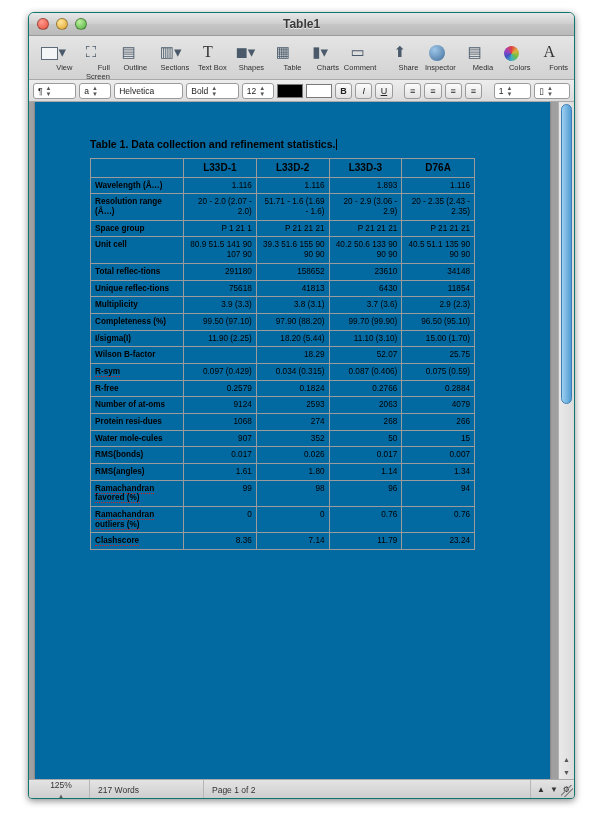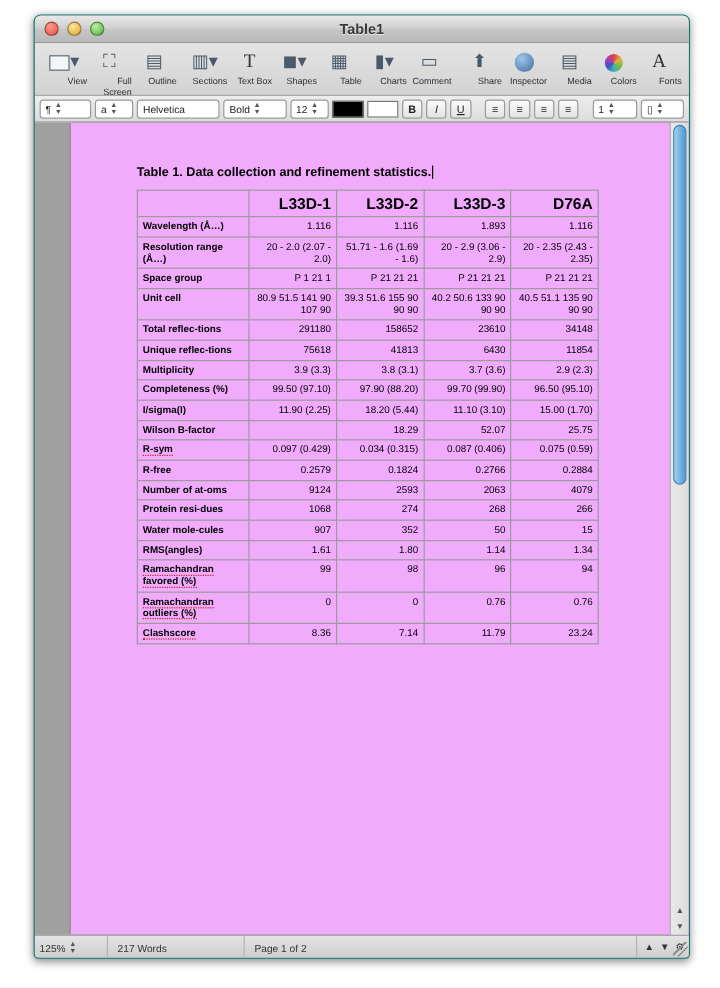--- a/index.html
+++ b/index.html
@@ -148,24 +148,23 @@
     background: #a0a0a0;
     height: calc(785px - 22px - 44px - 22px - 20px);
     overflow: hidden;
   }
   .page {
     position: absolute;
     left: 6px;
     top: 0;
     width: 515px;
     height: 100%;
-    background: #f0abfc;
+    background: #0369a1;
     box-shadow: 0 0 2px rgba(0,0,0,0.4);
     overflow: hidden;
-    margin-left: 24px;
   }
   .page-inner {
     padding: 36px 28px 0 55px;
     box-sizing: border-box;
   }
   .doc-title {
     font-family: "Liberation Sans", sans-serif;
     font-size: 10.5px;
     font-weight: bold;
     color: #000;
@@ -186,23 +185,23 @@
     color: #000;
     table-layout: fixed;
   }
   table.stats td, table.stats th {
     border: 1px solid #9b9b9b;
     padding: 3px 4px;
     vertical-align: top;
     line-height: 1.18;
   }
   table.stats th {
-    text-align: right;
+    text-align: center;
     font-weight: bold;
-    font-size: 13px;
+    font-size: 10px;
   }
   table.stats td.label {
     font-weight: bold;
     width: 84px;
   }
   table.stats td.val {
     text-align: right;
   }
   .hdr-blank { border: 1px solid #9b9b9b; }
   .spell {
@@ -252,20 +251,21 @@
     box-sizing: border-box;
     gap: 0;
   }
   .sb-zoom {
     width: 56px;
     display: flex;
     align-items: center;
     gap: 3px;
     border-right: 1px solid #b5b5b5;
     height: 100%;
+    flex-direction: column;
   }
   .sb-zoom .arrows { font-size: 6px; color: #555; line-height: 6px; }
   .sb-words {
     width: 105px;
     padding-left: 8px;
     border-right: 1px solid #b5b5b5;
     height: 100%;
     display: flex; align-items: center;
   }
   .sb-page {
@@ -534,20 +534,27 @@
                 <td class="val">266</td>
               </tr>
               <tr>
                 <td class="label">Water mole-cules</td>
                 <td class="val">907</td>
                 <td class="val">352</td>
                 <td class="val">50</td>
                 <td class="val">15</td>
               </tr>
               <tr>
+                <td class="label">RMS(bonds)</td>
+                <td class="val">0.017</td>
+                <td class="val">0.026</td>
+                <td class="val">0.017</td>
+                <td class="val">0.007</td>
+              </tr>
+              <tr>
                 <td class="label">RMS(angles)</td>
                 <td class="val">1.61</td>
                 <td class="val">1.80</td>
                 <td class="val">1.14</td>
                 <td class="val">1.34</td>
               </tr>
               <tr>
                 <td class="label"><span class="spell">Ramachandran favored (%)</span></td>
                 <td class="val">99</td>
                 <td class="val">98</td>

